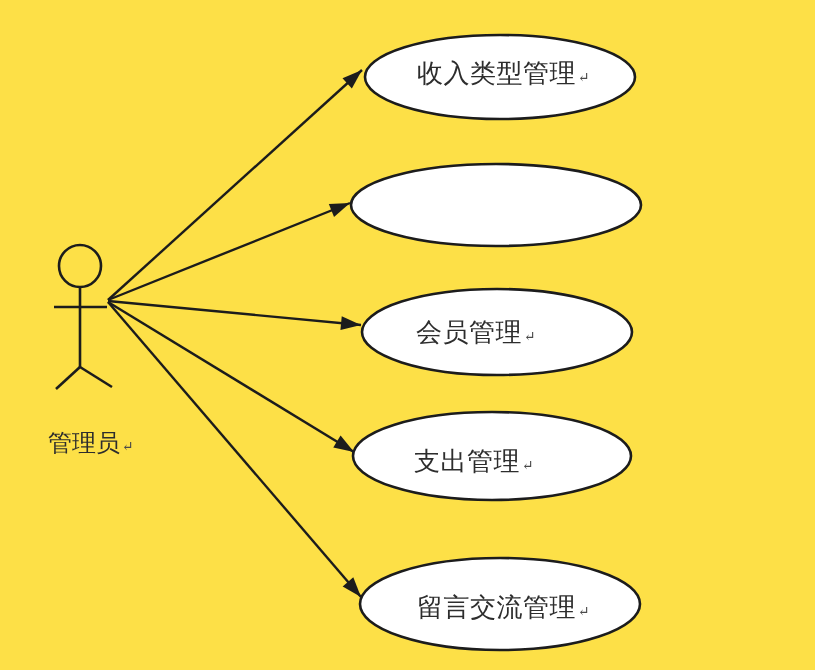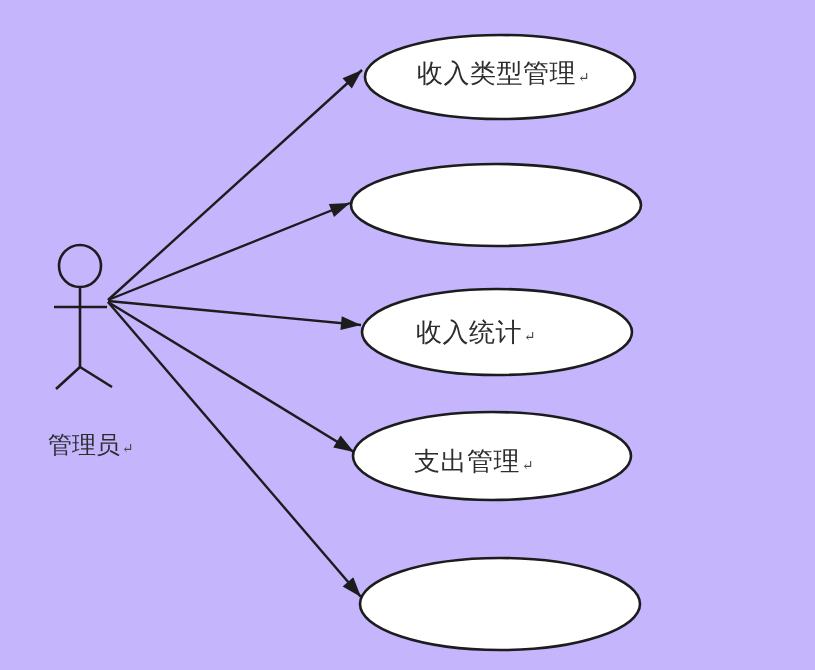--- a/index.html
+++ b/index.html
@@ -4,21 +4,21 @@
 <style>
   html, body {
     margin: 0;
     padding: 0;
     background: #ffffff;
   }
   .canvas {
     position: relative;
     width: 815px;
     height: 670px;
-    background: #c4b5fd;
+    background: #fde047;
     font-family: "Liberation Serif", "DejaVu Serif", serif;
     overflow: hidden;
   }
   .diagram-svg {
     position: absolute;
     left: 0;
     top: 0;
   }
   .uc-label {
     position: absolute;
@@ -26,21 +26,21 @@
     line-height: 28px;
     color: #2d2d2d;
     white-space: nowrap;
     letter-spacing: 0.5px;
   }
   .actor-label {
     position: absolute;
     left: 48px;
     top: 429px;
     font-size: 24px;
-    line-height: 33px;
+    line-height: 28px;
     color: #2d2d2d;
     white-space: nowrap;
   }
   .pmark {
     font-size: 14px;
     color: #4a4a4a;
     margin-left: 2px;
     vertical-align: baseline;
   }
   .uc-label-1 { left: 417px; top: 60px; }
@@ -83,23 +83,26 @@
       <ellipse cx="497" cy="332" rx="135" ry="43"></ellipse>
       <ellipse cx="492" cy="456" rx="139" ry="44"></ellipse>
       <ellipse cx="500" cy="604" rx="140" ry="46"></ellipse>
     </g>
   </svg>
 
   <div class="uc-label uc-label-1">
     <span>收入类型管理</span><span class="pmark">↵</span>
   </div>
   <div class="uc-label uc-label-3">
-    <span>收入统计</span><span class="pmark">↵</span>
+    <span>会员管理</span><span class="pmark">↵</span>
   </div>
   <div class="uc-label uc-label-4">
     <span>支出管理</span><span class="pmark">↵</span>
+  </div>
+  <div class="uc-label uc-label-5">
+    <span>留言交流管理</span><span class="pmark">↵</span>
   </div>
 
   <div class="actor-label">
     <span>管理员</span><span class="pmark">↵</span>
   </div>
 
 </div>
 
 </body></html>

